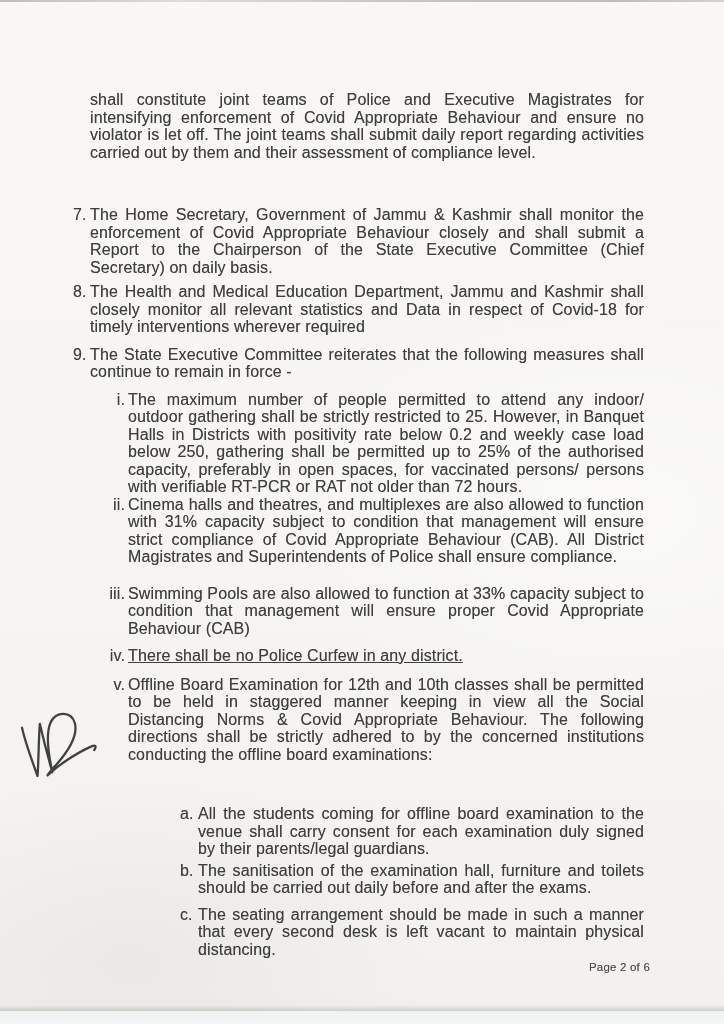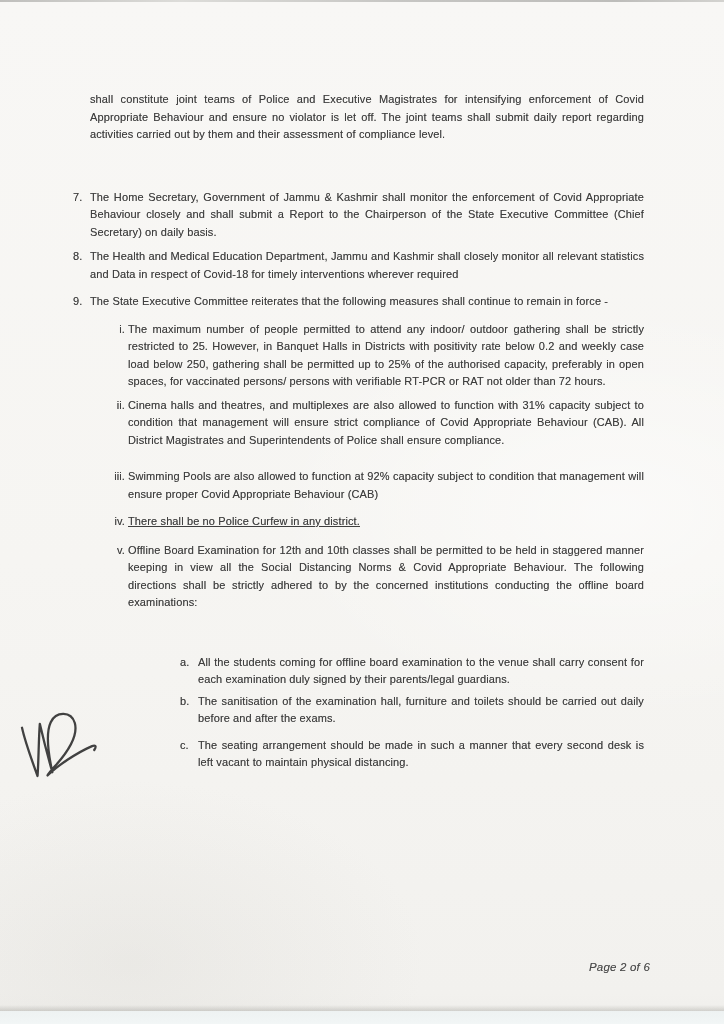--- a/index.html
+++ b/index.html
@@ -28,21 +28,21 @@
     height: 2px;
     background: linear-gradient(90deg, #90908d 0%, #c6c6c2 25%, #9d9d9a 55%, #8d8d8a 85%, #b5b5b1 100%);
     opacity: 0.55;
   }
   .doc {
     position: absolute;
     left: 90px;
     top: 91px;
     width: 554px;
     color: #3e3e3e;
-    font-size: 11px;
+    font-size: 16px;
     line-height: 17.5px;
     letter-spacing: 0.12px;
     text-shadow: 0 0 0.45px rgba(62,62,62,0.55);
   }
   .para {
     margin: 0;
     text-align: justify;
     text-justify: inter-word;
   }
   .item { position: relative; }
@@ -56,21 +56,21 @@
   .roman-item { margin-left: 38px; }
   .roman-item .marker { left: -27px; width: 24px; text-align: right; }
   .letter-item { margin-left: 108px; }
   .letter-item .marker { left: -18px; width: 15px; text-align: left; }
 
   .m-cont   { margin-top: 0; }
   .m-7      { margin-top: 45px; }
   .m-8      { margin-top: 7px; }
   .m-9      { margin-top: 10px; }
   .m-i      { margin-top: 10px; }
-  .m-ii     { margin-top: 6px; }
+  .m-ii     { }
   .m-iii    { margin-top: 19px; }
   .m-iv     { margin-top: 10px; text-decoration: underline; }
   .m-v      { margin-top: 11px; }
   .m-a      { margin-top: 42px; }
   .m-b      { margin-top: 4px; }
   .m-c      { margin-top: 9px; }
 
   .hand-mark {
     position: absolute;
     left: 6px;
@@ -85,21 +85,20 @@
     stroke-width: 2.3;
     stroke-linecap: round;
     stroke-linejoin: round;
     opacity: 0.9;
   }
   .footer {
     position: absolute;
     top: 961px;
     right: 74px;
     font-size: 11.5px;
-    font-style: italic;
     color: #4b4b4b;
     letter-spacing: 0.2px;
     text-shadow: 0 0 0.4px rgba(75,75,75,0.5);
   }
   .bottom-shadow {
     position: absolute;
     left: 0; right: 0;
     bottom: 13px;
     height: 6px;
     background: linear-gradient(180deg, rgba(125,124,118,0) 0%, rgba(125,124,118,0.28) 100%);
@@ -142,21 +141,21 @@
       <p class="para">The maximum number of people permitted to attend any indoor/ outdoor gathering shall be strictly restricted to 25. However, in Banquet Halls in Districts with positivity rate below 0.2 and weekly case load below 250, gathering shall be permitted up to 25% of the authorised capacity, preferably in open spaces, for vaccinated persons/ persons with verifiable RT-PCR or RAT not older than 72 hours.</p>
     </div>
 
     <div class="item roman-item m-ii">
       <span class="marker">ii.</span>
       <p class="para">Cinema halls and theatres, and multiplexes are also allowed to function with 31% capacity subject to condition that management will ensure strict compliance of Covid Appropriate Behaviour (CAB). All District Magistrates and Superintendents of Police shall ensure compliance.</p>
     </div>
 
     <div class="item roman-item m-iii">
       <span class="marker">iii.</span>
-      <p class="para">Swimming Pools are also allowed to function at 92% capacity subject to condition that management will ensure proper Covid Appropriate Behaviour (CAB)</p>
+      <p class="para">Swimming Pools are also allowed to function at 33% capacity subject to condition that management will ensure proper Covid Appropriate Behaviour (CAB)</p>
     </div>
 
     <div class="item roman-item m-iv">
       <span class="marker">iv.</span>
       <p class="para">There shall be no Police Curfew in any district.</p>
     </div>
 
     <div class="item roman-item m-v">
       <span class="marker">v.</span>
       <p class="para">Offline Board Examination for 12th and 10th classes shall be permitted to be held in staggered manner keeping in view all the Social Distancing Norms &amp; Covid Appropriate Behaviour. The following directions shall be strictly adhered to by the concerned institutions conducting the offline board examinations:</p>

